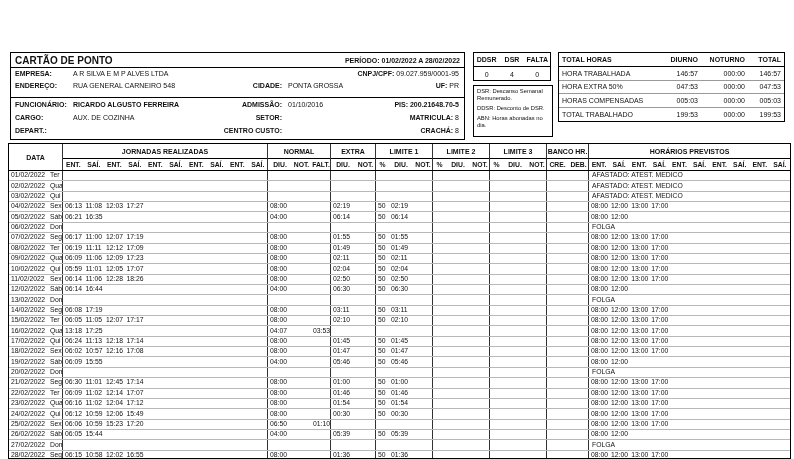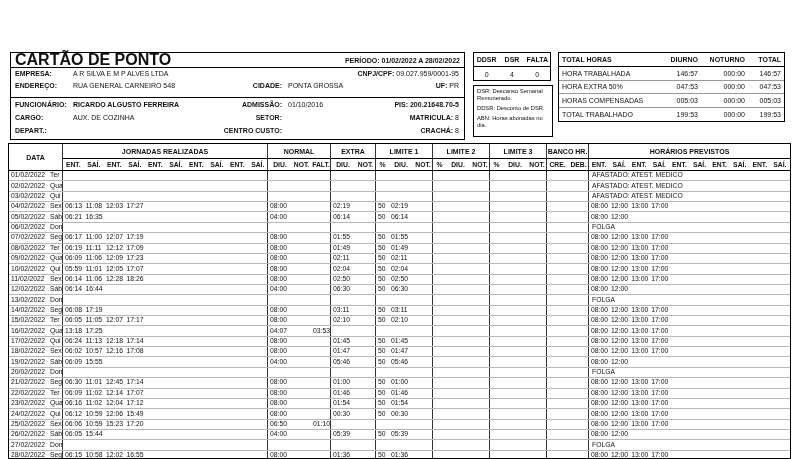--- a/index.html
+++ b/index.html
@@ -5,21 +5,21 @@
   *{box-sizing:border-box;margin:0;padding:0}
   html,body{width:794px;height:459px;overflow:hidden;background:#fff;color:#111;
     font-family:"Liberation Sans", sans-serif;}
   .abs{position:absolute}
   .b{font-weight:bold}
 
   
   .hdr-box{left:10px;top:52px;width:455px;height:88px;border:1px solid #000;background:#fff}
   .title-row{display:flex;justify-content:space-between;align-items:center;height:15px;
     border-bottom:1px solid #000;padding:0 4px;font-weight:bold}
-  .title-row .doc-title{font-size:16px}
+  .title-row .doc-title{font-size:10px}
   .title-row .per{font-size:7px;white-space:nowrap}
   .hrow{position:relative;height:12px;font-size:7px;line-height:12px;white-space:nowrap}
   .hrow.h13{height:13px;line-height:13px}
   .hrow .l1{position:absolute;left:4px;font-weight:bold}
   .hrow .v1{position:absolute;left:62px}
   .hrow .ml{position:absolute;right:182px;font-weight:bold}
   .hrow .mv{position:absolute;left:277px}
   .hrow .r3{position:absolute;right:5px}
   .hrow .r3 .rl{font-weight:bold}
   .hdr-spacer{height:6px;border-bottom:1px solid #000}

